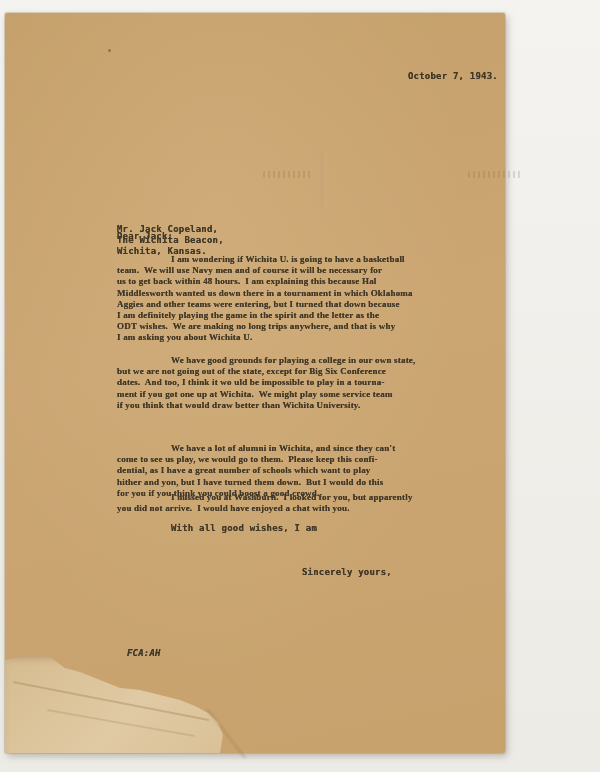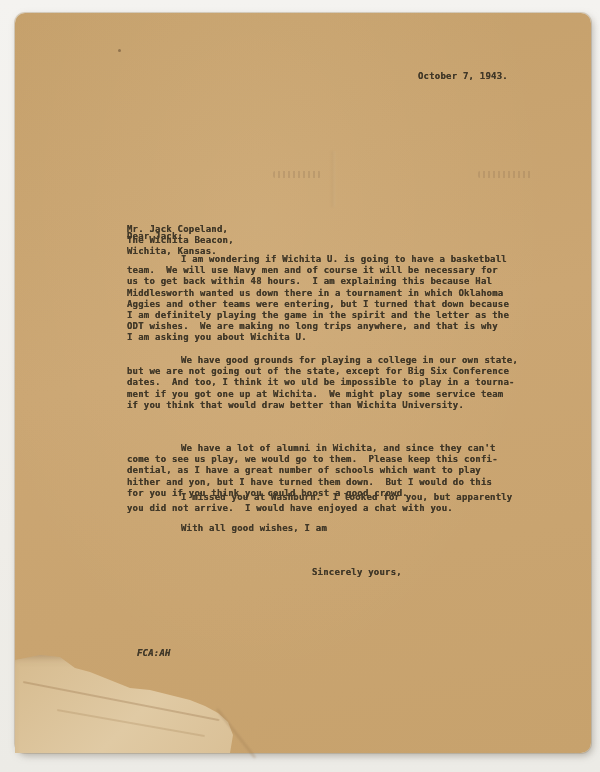--- a/index.html
+++ b/index.html
@@ -7,35 +7,35 @@
   body {
     background:#f1efeb;
     font-family:"DejaVu Sans Mono", monospace;
     overflow:hidden;
   }
   .scan {
     position:relative; width:600px; height:772px;
     background:linear-gradient(180deg,#f4f3f0 0%,#efede8 70%,#ecebe6 100%);
   }
   .paper {
-    position:absolute; left:15px; top:13px; width:576px; height:740px;
+    position:absolute; left:5px; top:13px; width:500px; height:740px;
     background:
       radial-gradient(ellipse at 42% 28%, rgba(255,236,200,0.10), rgba(0,0,0,0) 62%),
       linear-gradient(168deg,#c5a06b 0%, #cba673 45%, #c7a26d 100%);
     box-shadow: 2px 3px 7px rgba(140,133,122,0.55), 0 0 0 1px rgba(173,147,107,0.35);
-    border-radius:10px;
+    border-radius:2px;
   }
   .typed {
     position:absolute;
     color:#413828;
     font-size:9px; line-height:11.2px; font-weight:bold;
     white-space:pre; letter-spacing:0.2px;
     text-shadow:0 0 0.6px rgba(65,56,40,0.85);
   }
-  .para { text-indent:54px; }
+  .para { text-indent:54px;font-family:Liberation Serif, serif; }
   .p1 { left:112px; top:241px; }
   .p2 { left:112px; top:342px; }
   .p3 { left:112px; top:410px;margin-top:20px; }
   .p4 { left:112px; top:479px; }
   .date-line { left:403px; top:58px; }
   .recipient { left:112px; top:171px;margin-top:40px; }
   .salutation { left:112px; top:218px;text-align:right; }
   .closing-line { left:166px; top:510px;text-align:right; }
   .signoff { left:297px; top:554px;text-align:center; }
   .sig-block { left:302px; top:622px; }

